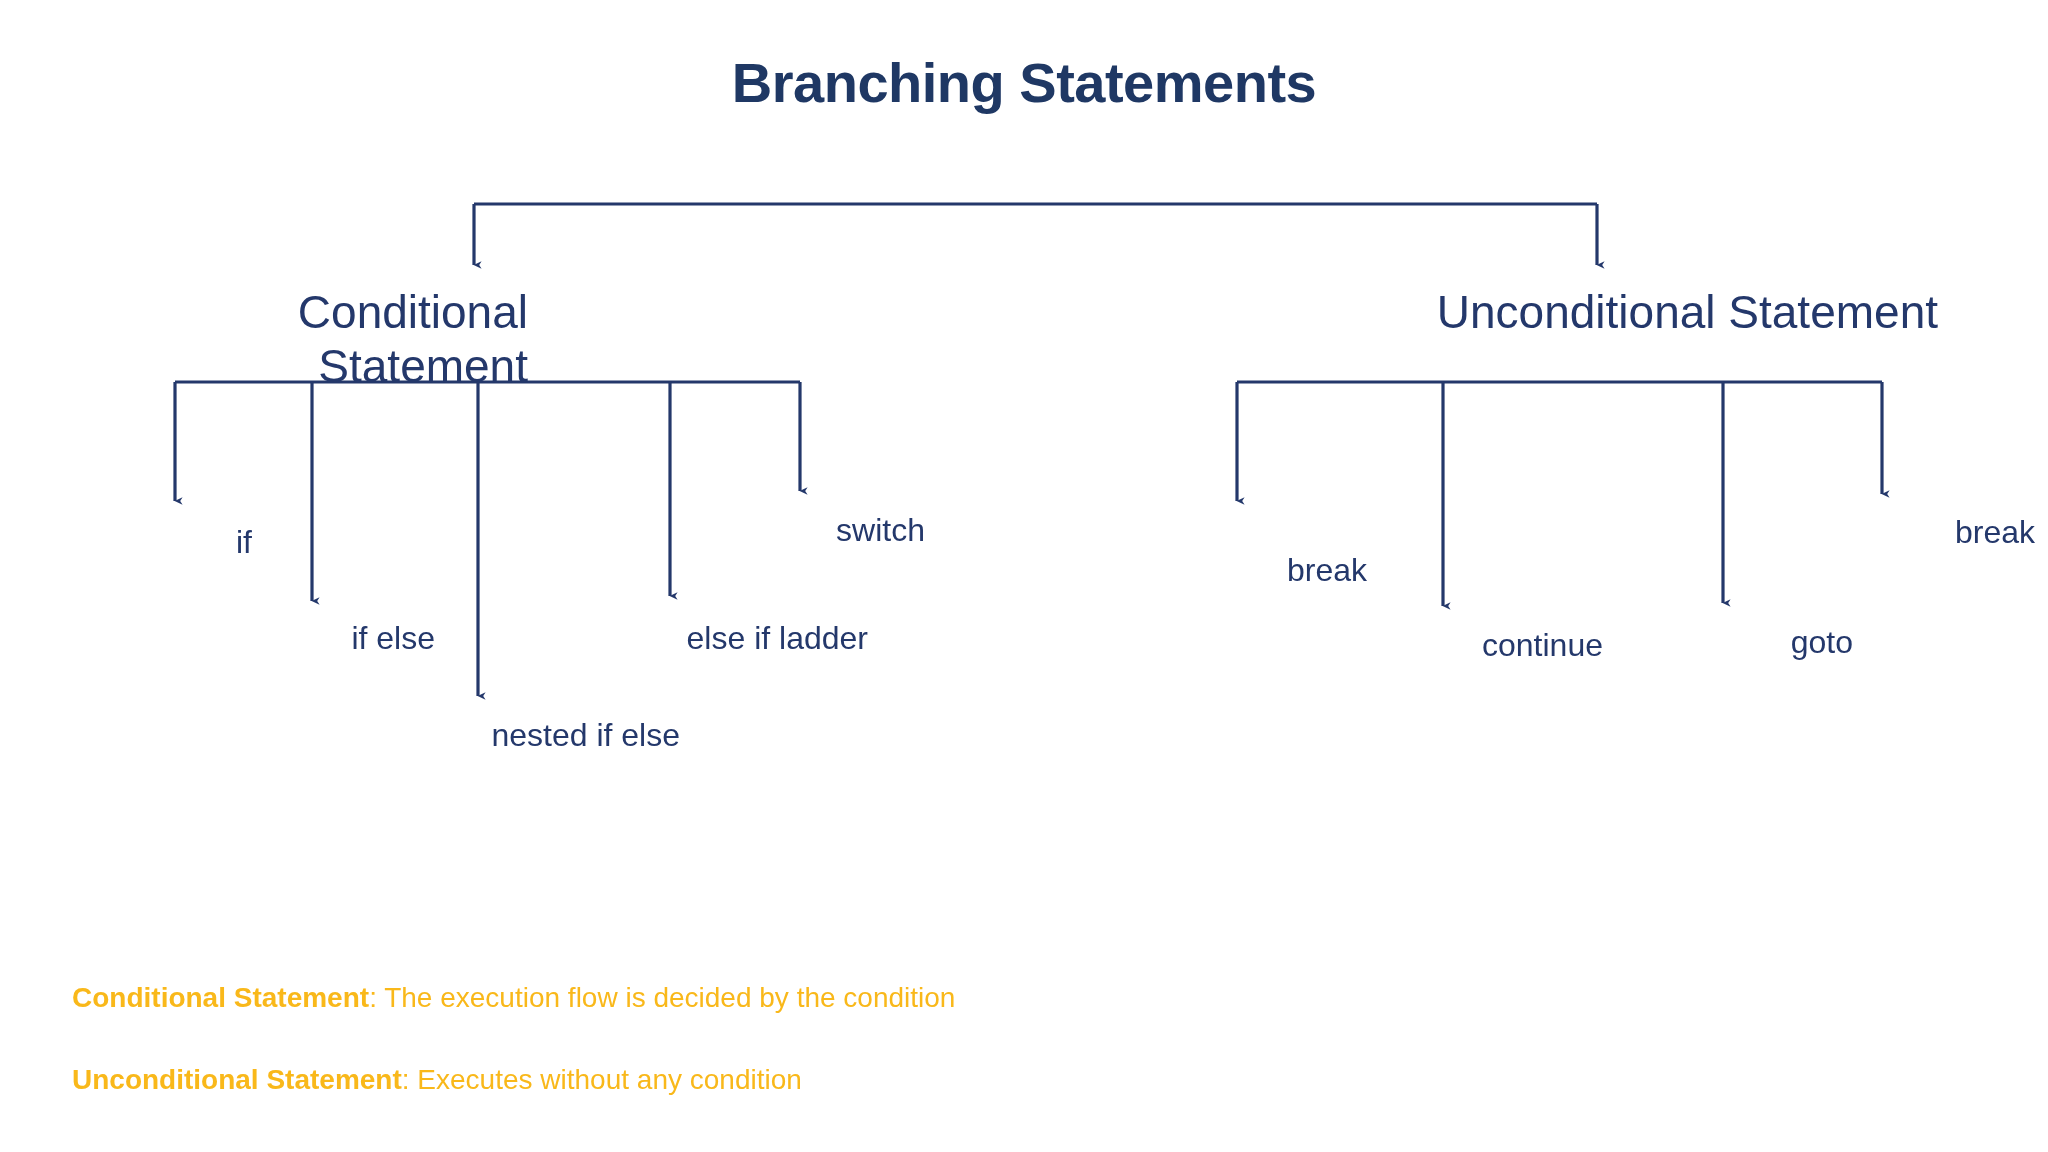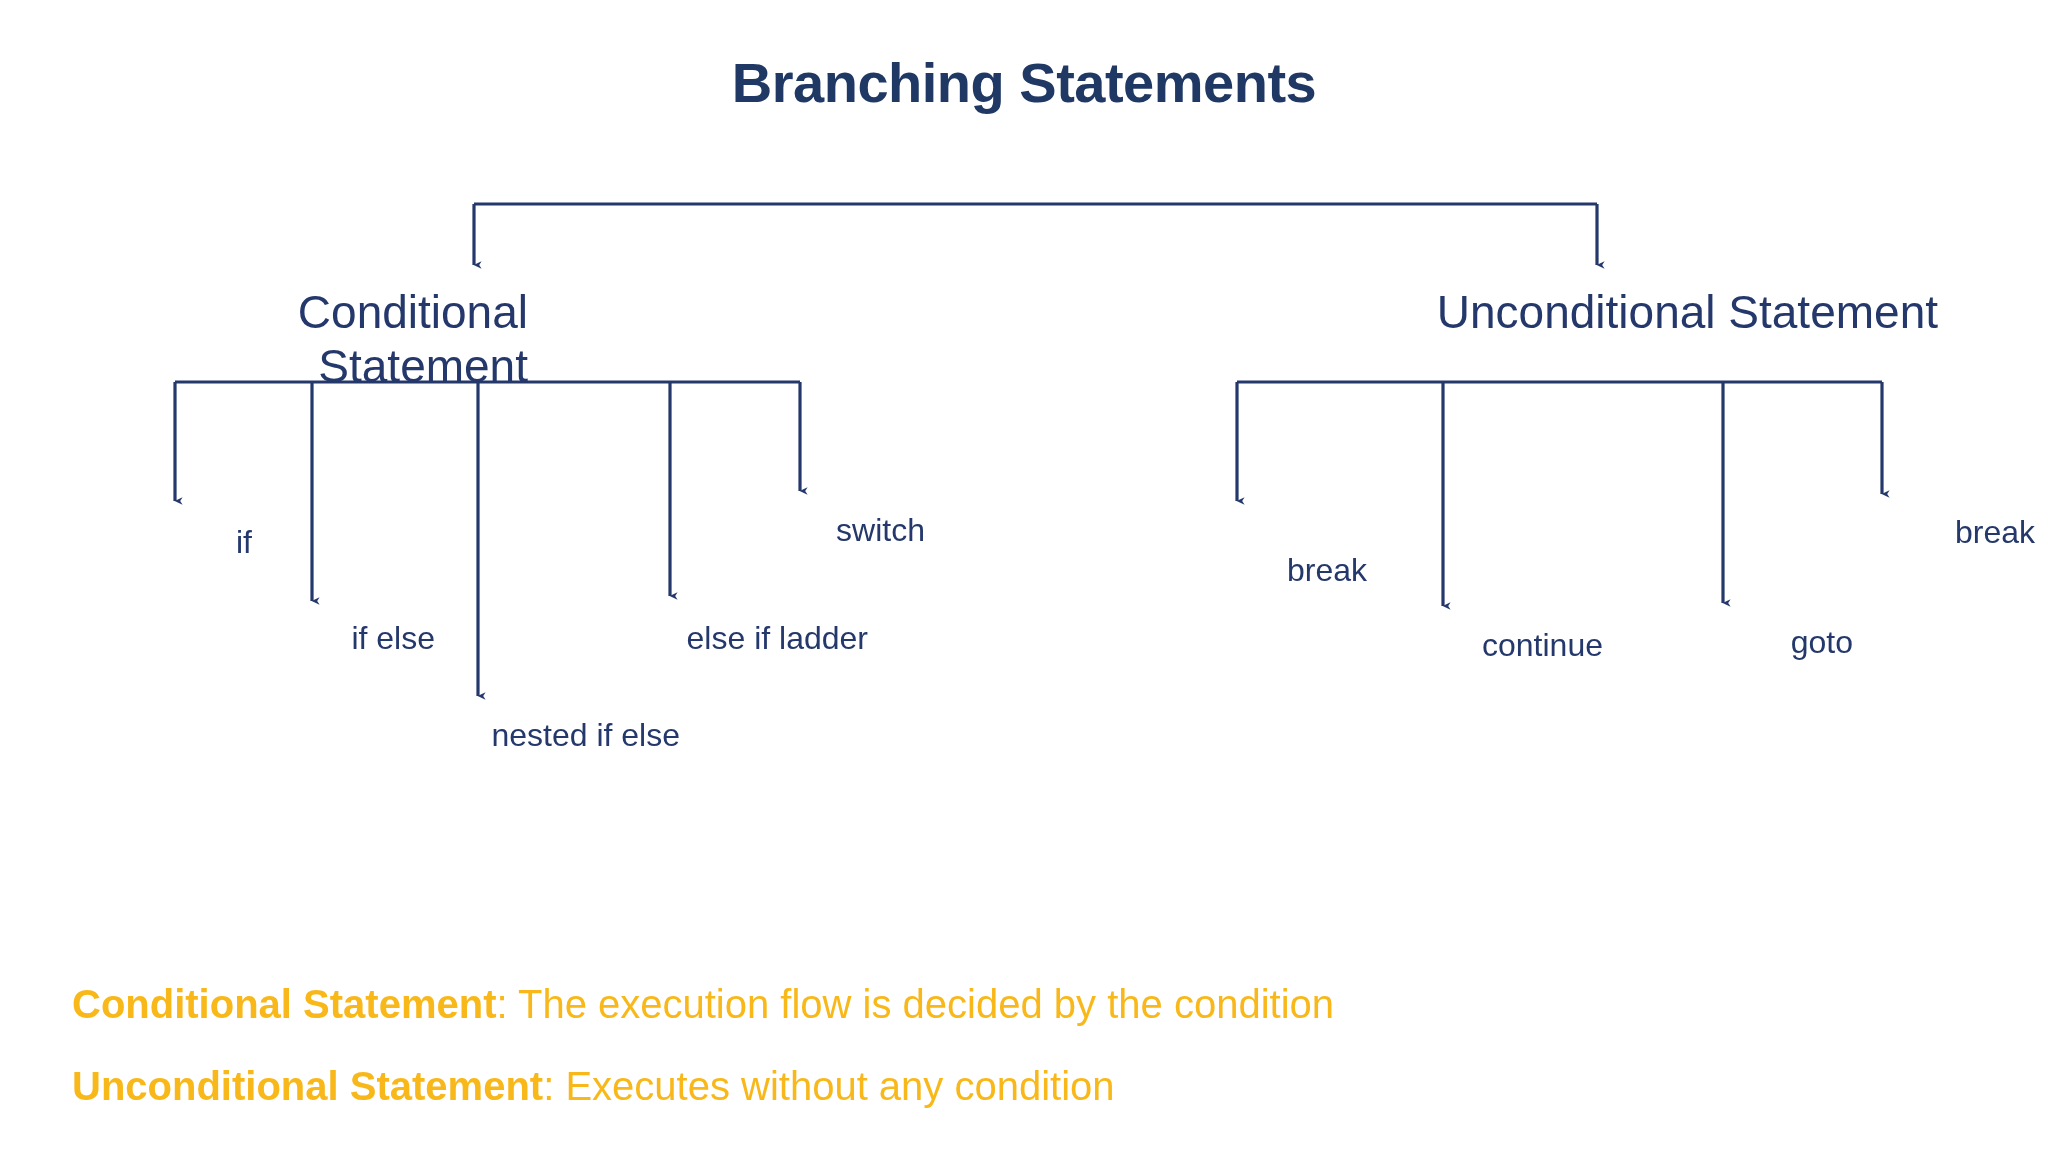--- a/index.html
+++ b/index.html
@@ -40,21 +40,21 @@
     white-space: pre-line;
     transform: translateX(-50%);
     text-align: right;
   }
   .level1 { font-size: 46px; }
   .level2 { font-size: 32px; }
   .legend-line {
     position: absolute;
     left: 72px;
     color: #f9b81a;
-    font-size: 40px;
+    font-size: 28px;
     white-space: nowrap;
   }
   .legend-line .legend-term {
     font-weight: bold;
   }
   #legend-line-1 { top: 982px; }
   #legend-line-2 { top: 1064px; }
 </style>
 </head>
 <body>

